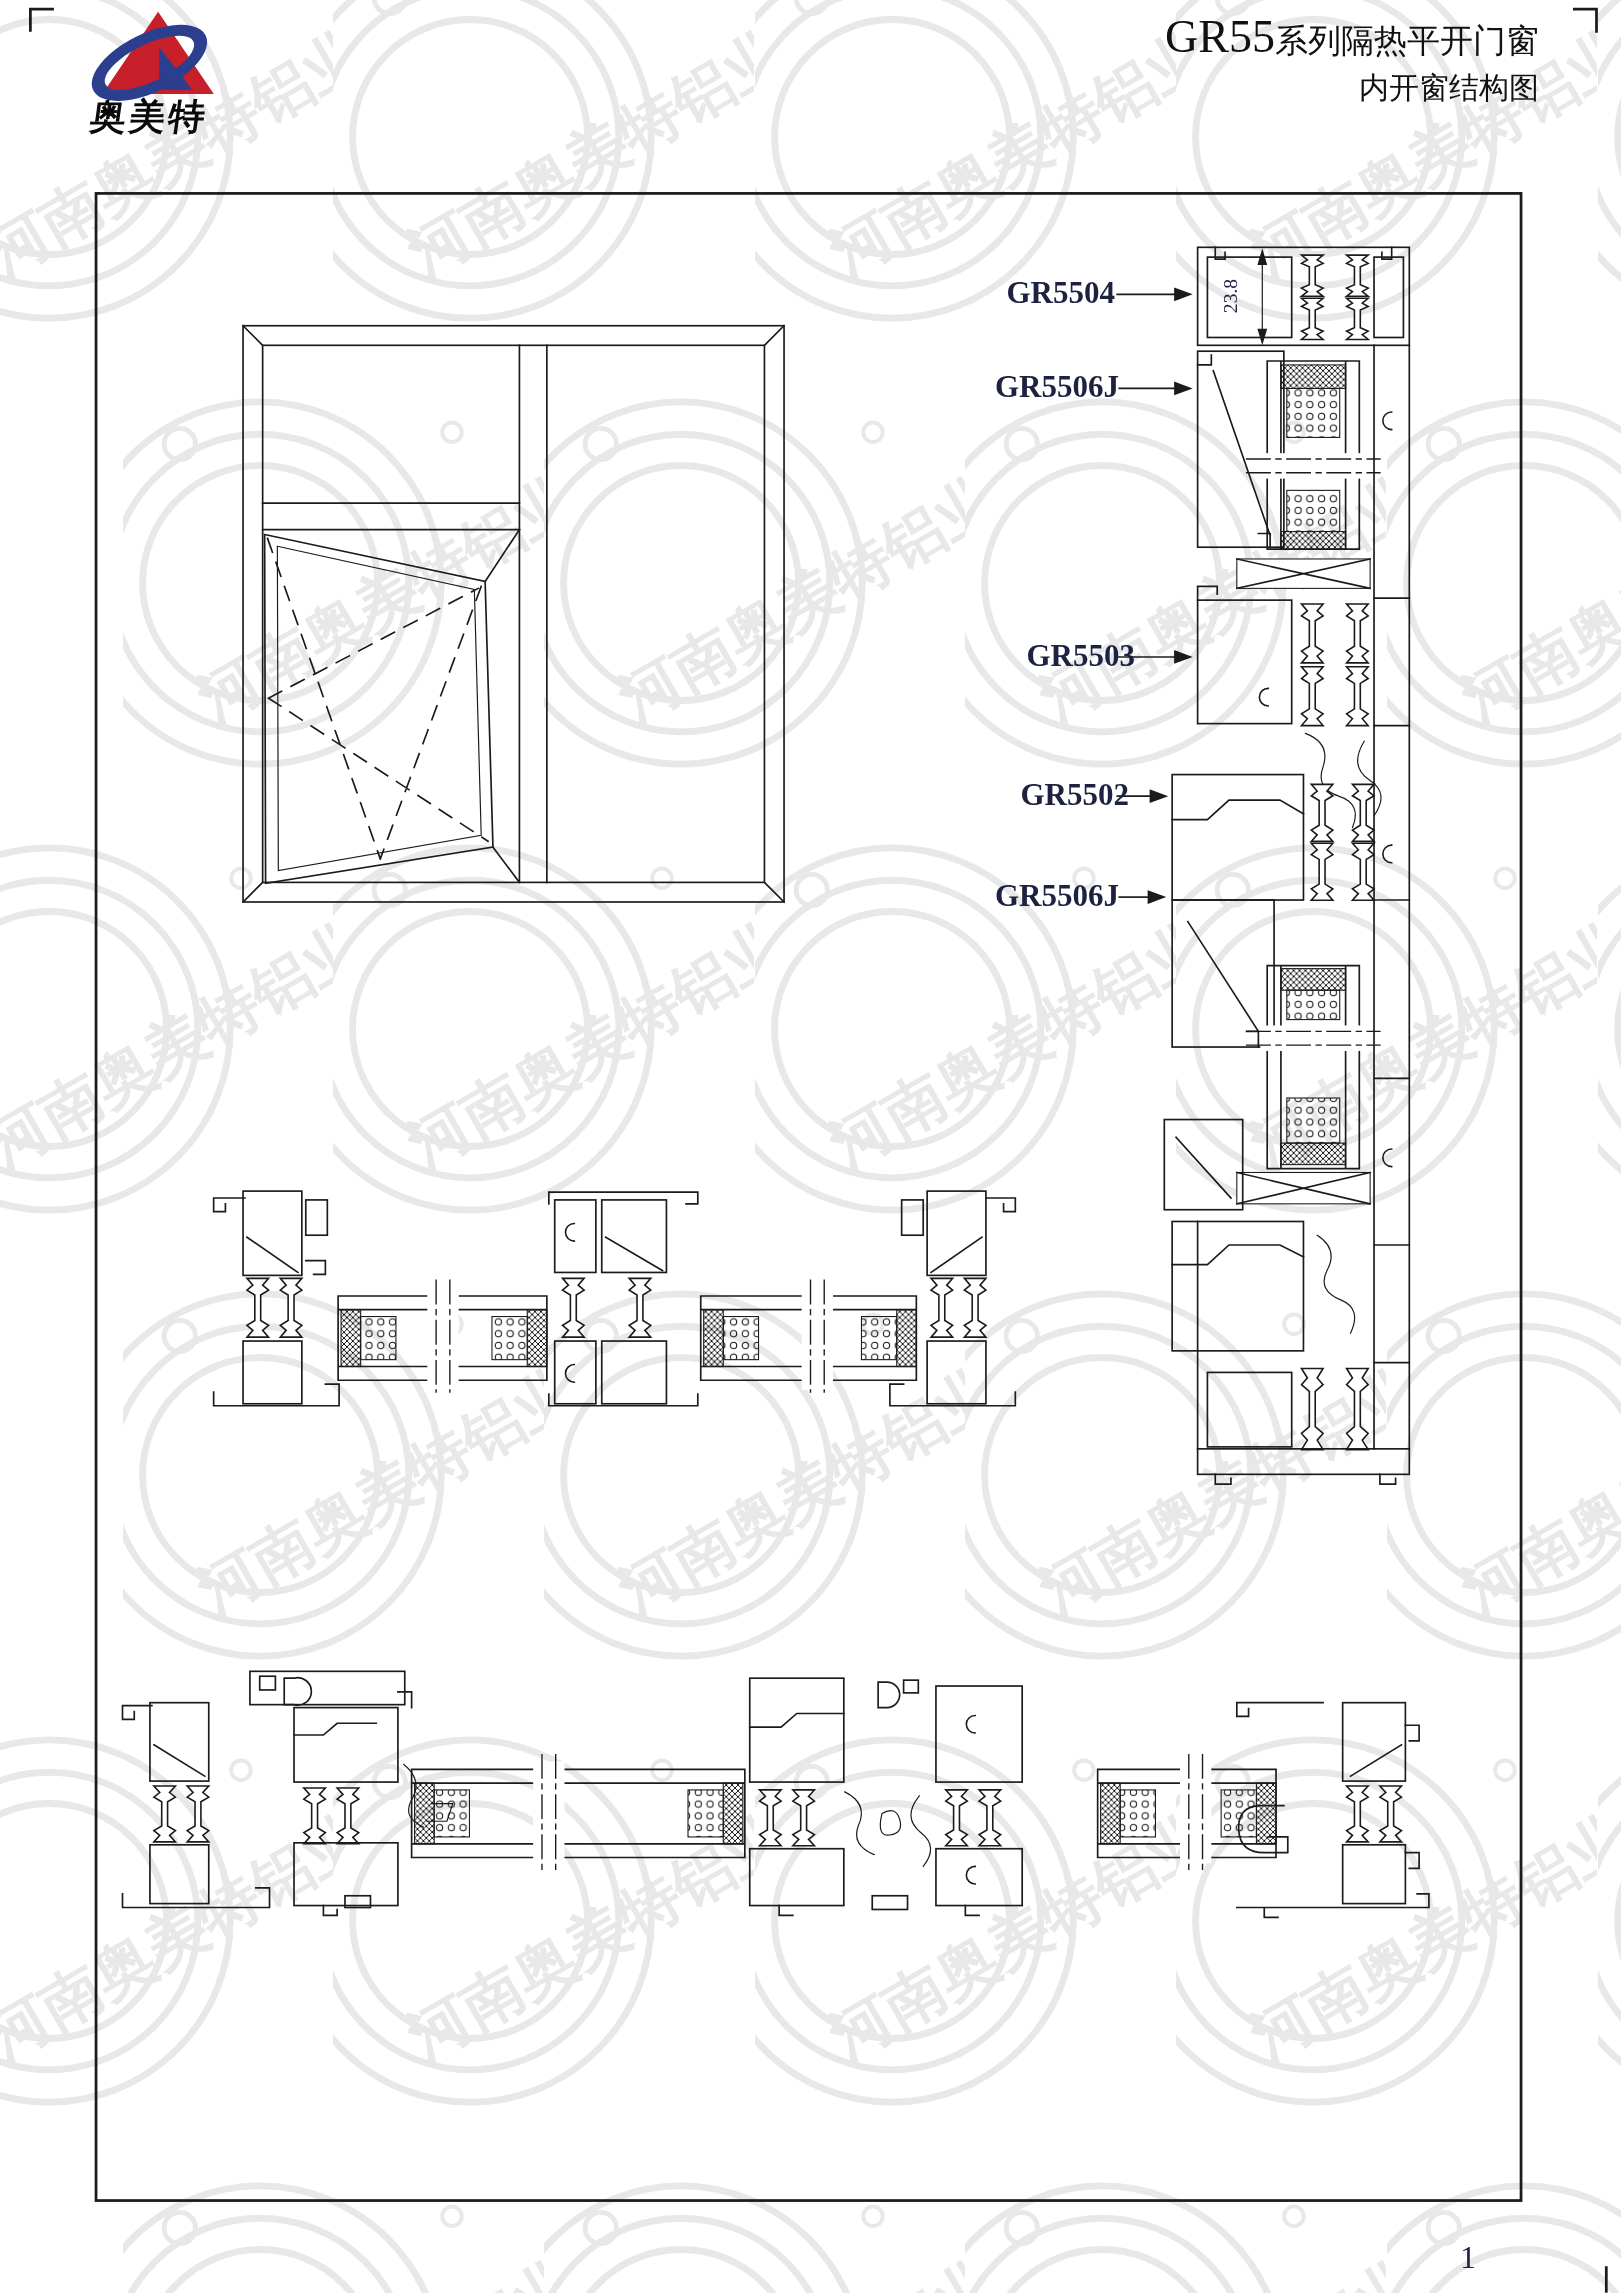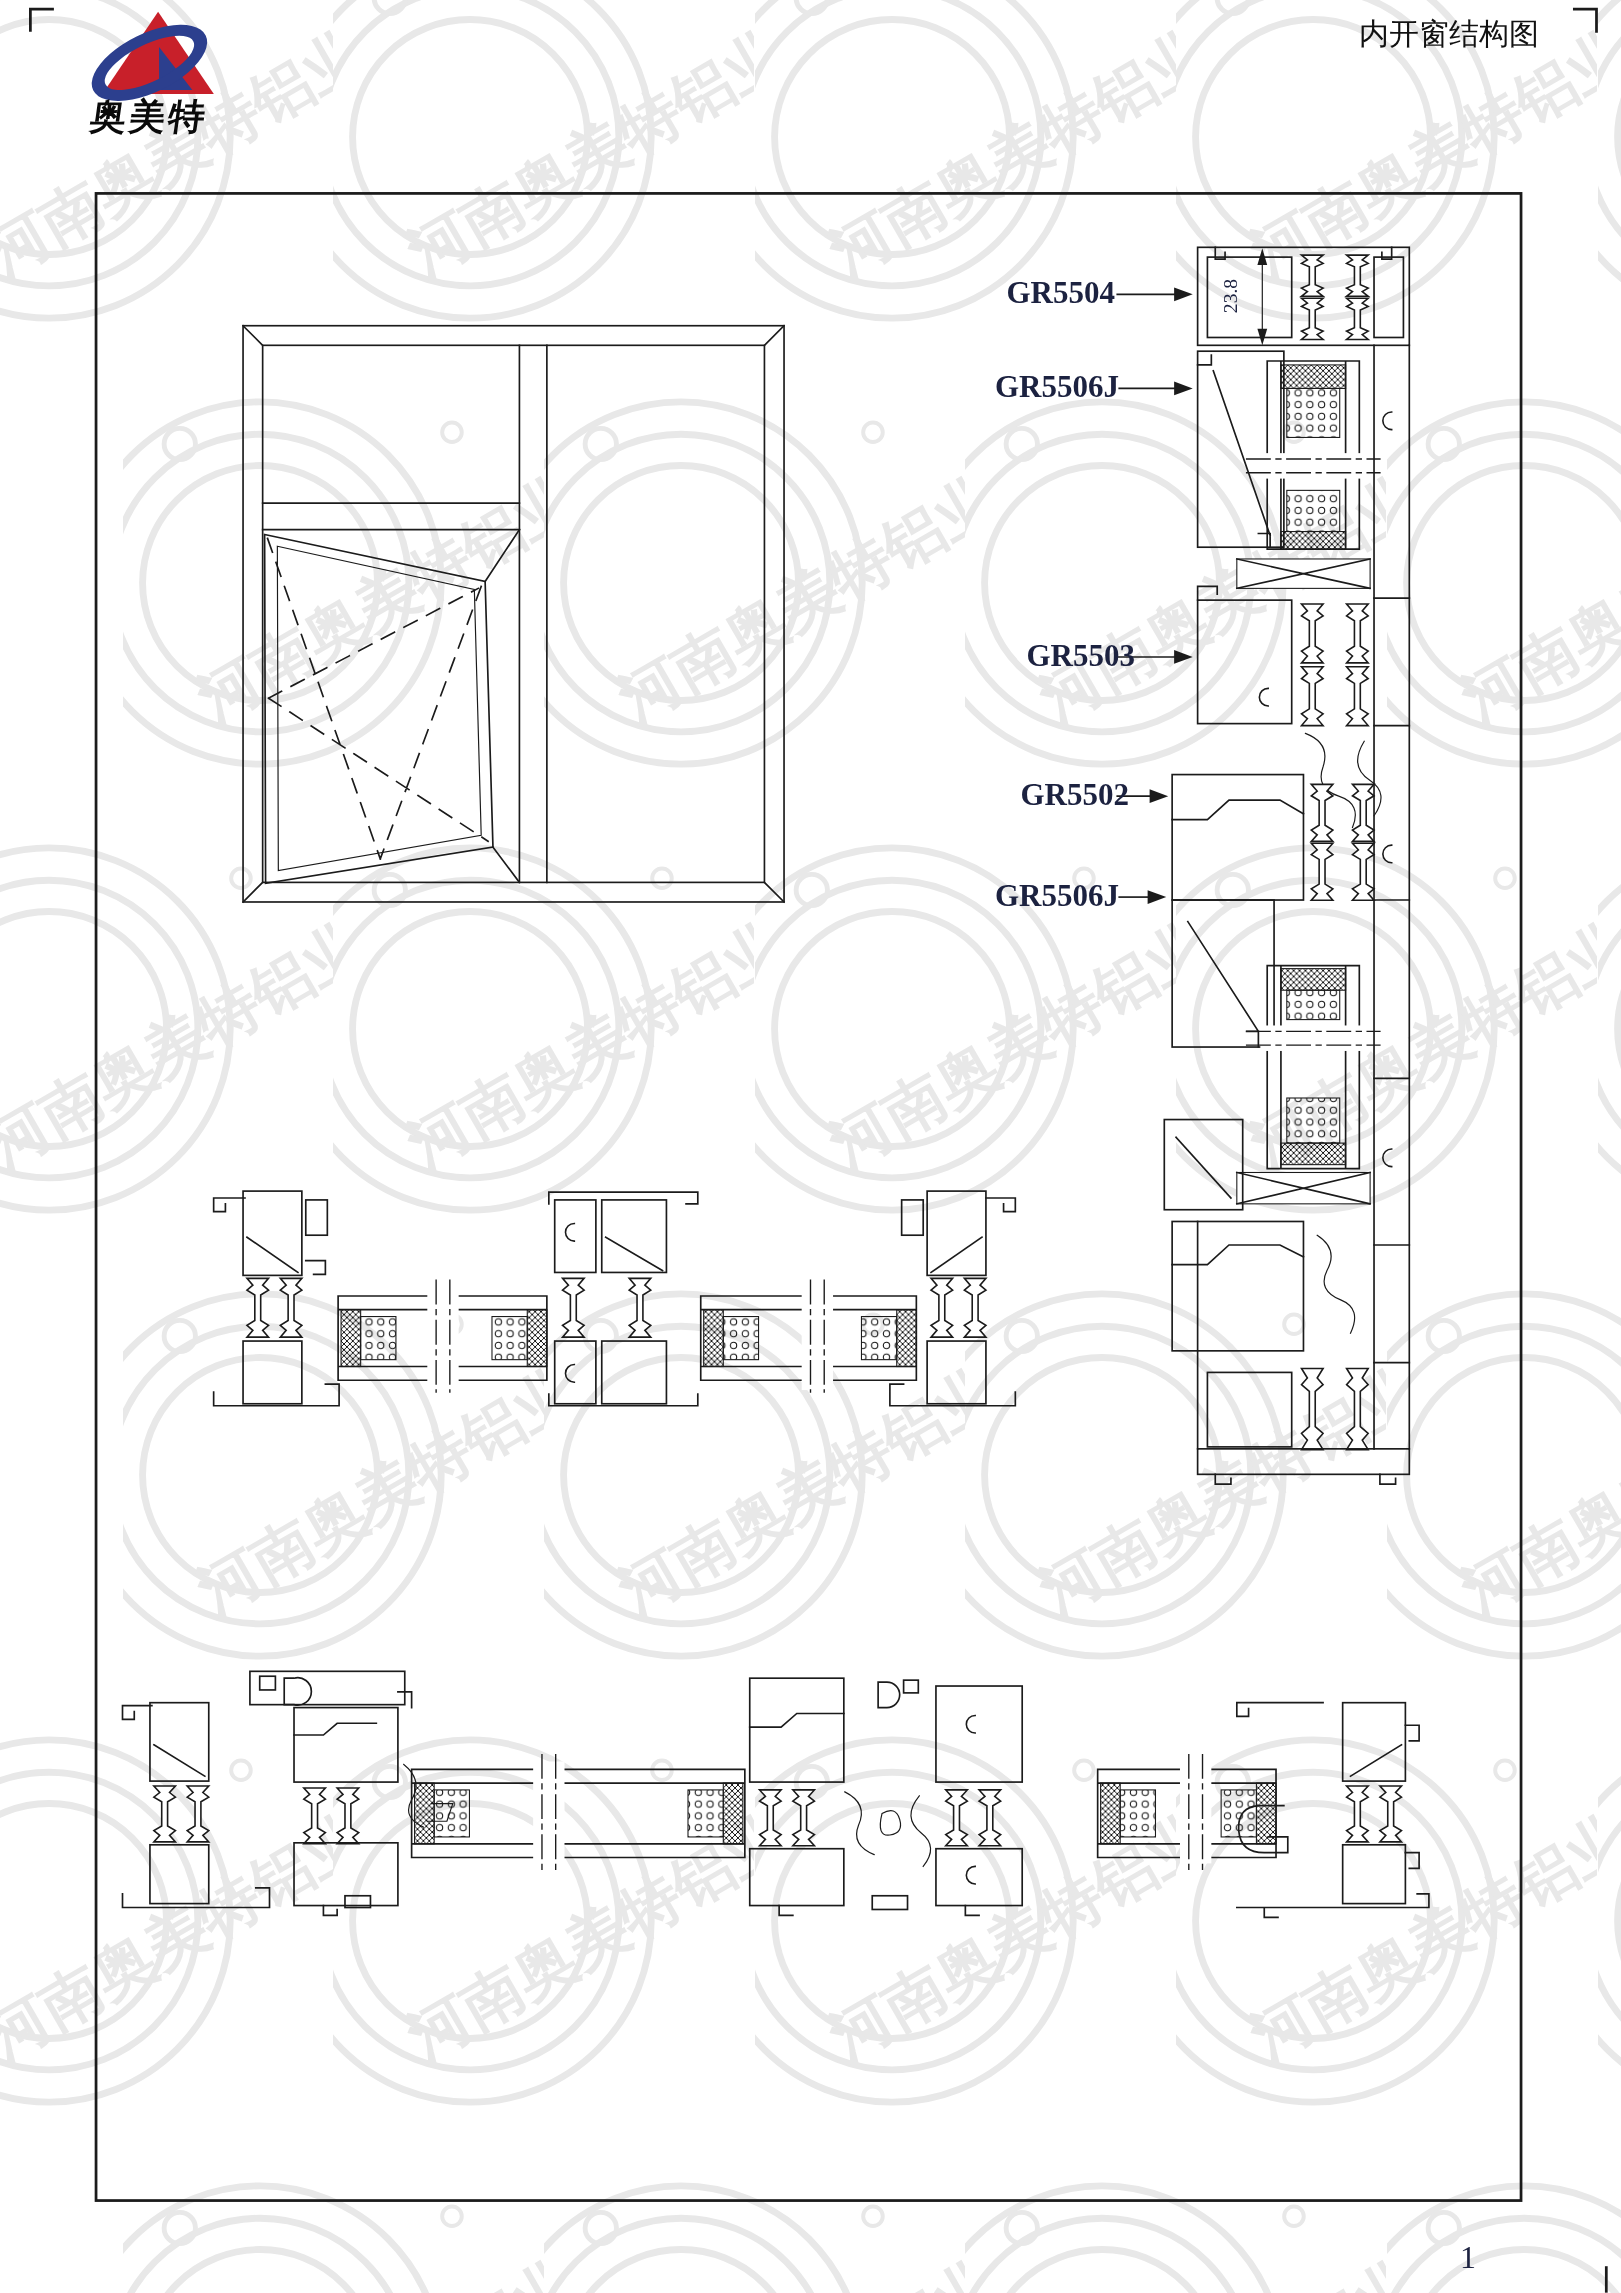--- a/index.html
+++ b/index.html
@@ -326,20 +326,23 @@
 <div id="header">
   <svg id="logo" viewBox="0 0 170 136">
     <polygon points="103,8 160,92 46,92" fill="var(--logo-red)"></polygon>
     <polygon points="104,44 138,88 104,88" fill="var(--logo-blue)"></polygon>
     <g transform="rotate(-26 95 62)">
       <path d="M95,30 a64,30 0 1 0 0.01,0 Z M95,41 a50,19 0 1 1 -0.01,0 Z" fill="var(--logo-blue)" fill-rule="evenodd"></path>
     </g>
     <text x="50" y="128" font-size="37" font-weight="bold" fill="#0a0a0a" font-family="&quot;Liberation Serif&quot;,serif" letter-spacing="3" transform="skewX(-8)">奥美特</text>
   </svg>
   <div id="title-block">
+    <div id="title-line1">
+      <span id="series-code">GR55</span><span id="series-suffix">系列隔热平开门窗</span>
+    </div>
     <div id="drawing-title">内开窗结构图</div>
   </div>
 </div>
 
 <svg id="cad" width="1621" height="2294" viewBox="0 0 1654 2340">
   <defs>
     <pattern id="xh" width="6" height="6" patternUnits="userSpaceOnUse">
       <path d="M0,0 L6,6 M6,0 L0,6" stroke="#141414" stroke-width="1"></path>
     </pattern>
     <pattern id="dg" width="12" height="12" patternUnits="userSpaceOnUse">

